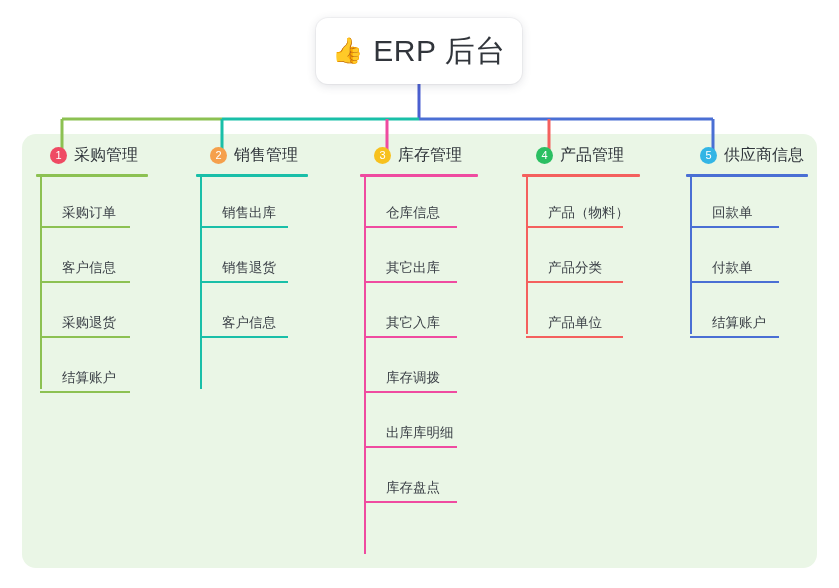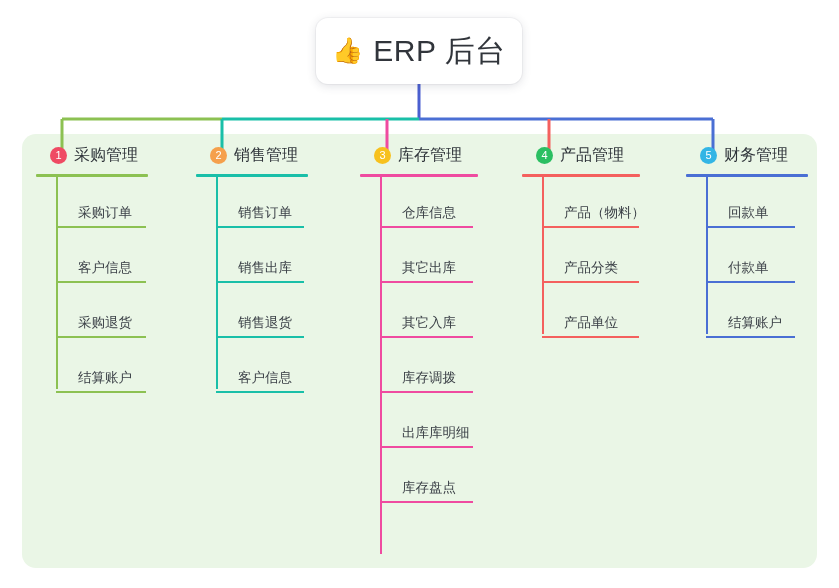--- a/index.html
+++ b/index.html
@@ -72,21 +72,21 @@
     color:#2f343a;
     white-space:nowrap;
   }
   .col-rule{
     margin-top:6px;
     height:3px;
     border-radius:1px;
   }
   .branch{
     position:relative;
-    margin-left:20px;
+    margin-left:4px;
     padding-left:0;
   }
   .trunk{
     position:absolute;
     left:0;top:0;
     width:2px;
   }
   .leaf{
     position:relative;
     height:55px;
@@ -159,24 +159,20 @@
       </div>
       <div class="col" style="left: 196px; width: 118px;">
         <div class="col-head">
           <span class="badge" style="background: rgb(245, 160, 76);">2</span>
           <span class="col-title">销售管理</span>
         </div>
         <div class="col-rule" style="background: rgb(25, 191, 168); width: 112px;"></div>
         <div class="branch">
           <div class="trunk" style="background: rgb(25, 191, 168); height: 212px;"></div>
           <div class="leaf">
-            <span class="leaf-text">销售订单</span>
-            <div class="leaf-rule" style="background: rgb(25, 191, 168); width: 88px;"></div>
-          </div>
-          <div class="leaf">
             <span class="leaf-text">销售出库</span>
             <div class="leaf-rule" style="background: rgb(25, 191, 168); width: 88px;"></div>
           </div>
           <div class="leaf">
             <span class="leaf-text">销售退货</span>
             <div class="leaf-rule" style="background: rgb(25, 191, 168); width: 88px;"></div>
           </div>
           <div class="leaf">
             <span class="leaf-text">客户信息</span>
             <div class="leaf-rule" style="background: rgb(25, 191, 168); width: 88px;"></div>
@@ -235,21 +231,21 @@
           </div>
           <div class="leaf">
             <span class="leaf-text">产品单位</span>
             <div class="leaf-rule" style="background: rgb(244, 96, 94); width: 97px;"></div>
           </div>
         </div>
       </div>
       <div class="col" style="left: 686px; width: 122px;">
         <div class="col-head">
           <span class="badge" style="background: rgb(51, 181, 229);">5</span>
-          <span class="col-title">财务管理</span>
+          <span class="col-title">供应商信息</span>
         </div>
         <div class="col-rule" style="background: rgb(74, 111, 212); width: 122px;"></div>
         <div class="branch">
           <div class="trunk" style="background: rgb(74, 111, 212); height: 157px;"></div>
           <div class="leaf">
             <span class="leaf-text">回款单</span>
             <div class="leaf-rule" style="background: rgb(74, 111, 212); width: 89px;"></div>
           </div>
           <div class="leaf">
             <span class="leaf-text">付款单</span>

